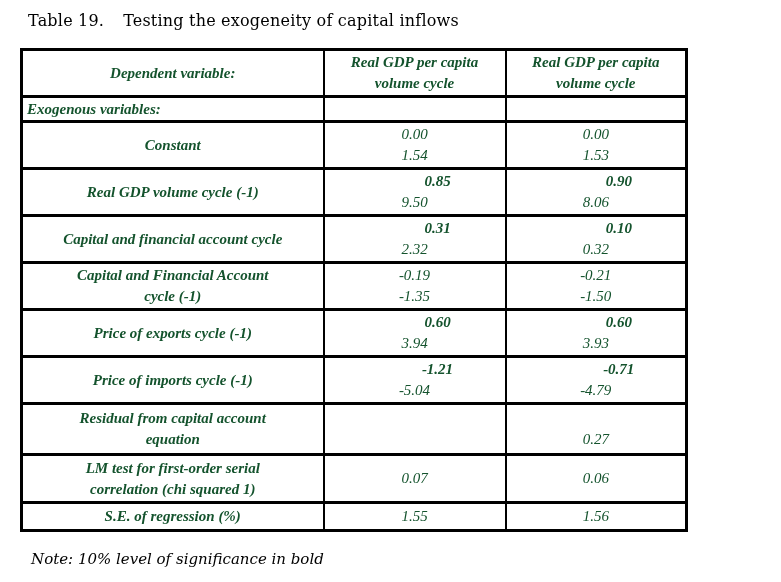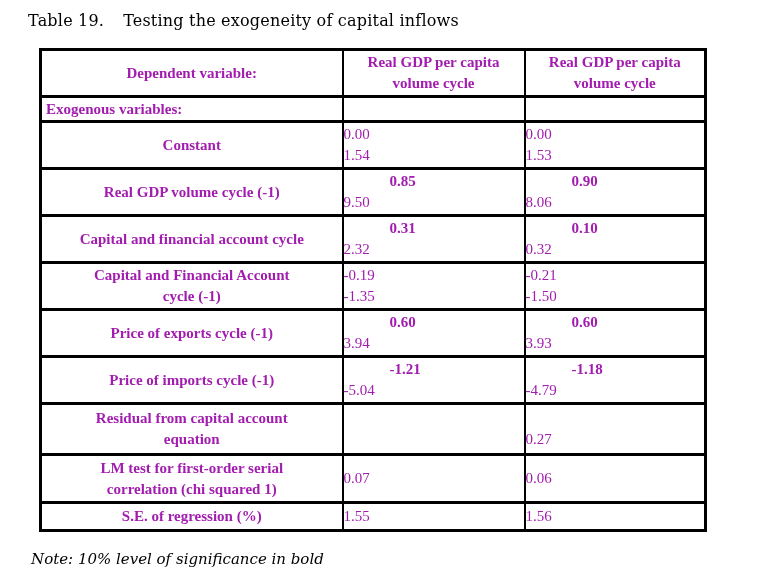--- a/index.html
+++ b/index.html
@@ -23,29 +23,30 @@
     font-size: 16px;
     color: #000000;
     letter-spacing: 0.2px;
     white-space: nowrap;
   }
   .title .title-rest {
     margin-left: 19px;
   }
   table.results {
     position: absolute;
-    left: 39px;
+    left: 20px;
     top: 48px;
     width: 665px;
     table-layout: fixed;
     border-collapse: collapse;
     border: 3px solid #000000;
     font-family: "Liberation Serif", serif;
     font-size: 15px;
-    color: #a21caf;
+    color: #14532d;
+    font-style: italic;
   }
   table.results td {
     border-top: 3px solid #000000;
     border-bottom: 3px solid #000000;
     border-left: 2px solid #000000;
     border-right: 2px solid #000000;
     vertical-align: middle;
     padding: 0;
     overflow: hidden;
   }
@@ -55,21 +56,21 @@
     white-space: pre-line;
     line-height: 21px;
   }
   .lbl-left {
     text-align: left;
     font-weight: bold;
     padding-left: 4px !important;
     line-height: 20px;
   }
   .val {
-    text-align: left;
+    text-align: center;
   }
   .val .vline {
     height: 21px;
     line-height: 21px;
   }
   .b { font-weight: bold; margin-left: 46px; }
   .r-header td { height: 44px; }
   .r-exog td   { height: 22px; }
   .r-std td    { height: 44px; }
   .r-res td    { height: 48px; }
@@ -178,21 +179,21 @@
         </td>
       </tr>
 
       <tr class="r-std">
         <td class="lbl">Price of imports cycle (-1)</td>
         <td class="val">
           <div class="vline b">-1.21</div>
           <div class="vline">-5.04</div>
         </td>
         <td class="val">
-          <div class="vline b">-1.18</div>
+          <div class="vline b">-0.71</div>
           <div class="vline">-4.79</div>
         </td>
       </tr>
 
       <tr class="r-res">
         <td class="lbl">Residual from capital account
 equation</td>
         <td class="val">
           <div class="vline"></div>
           <div class="vline"></div>

